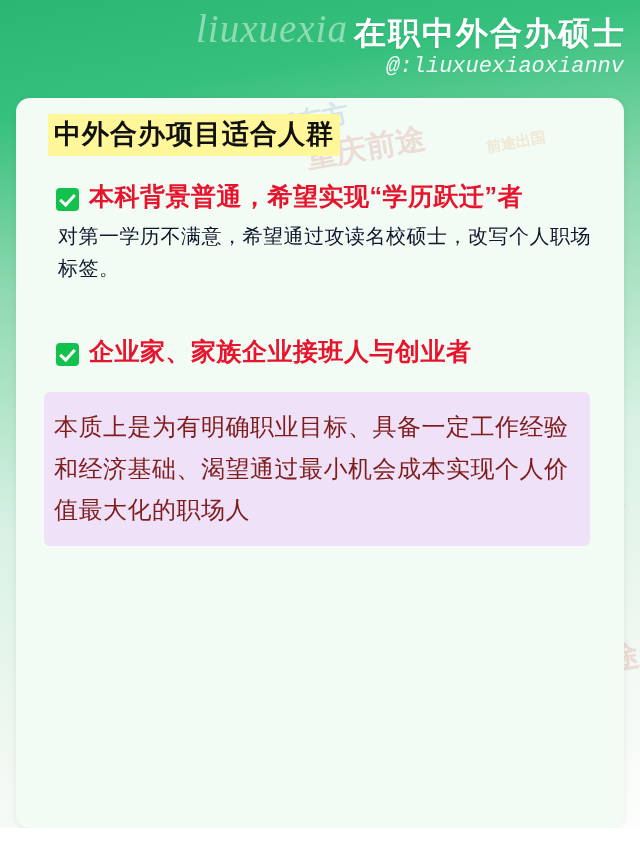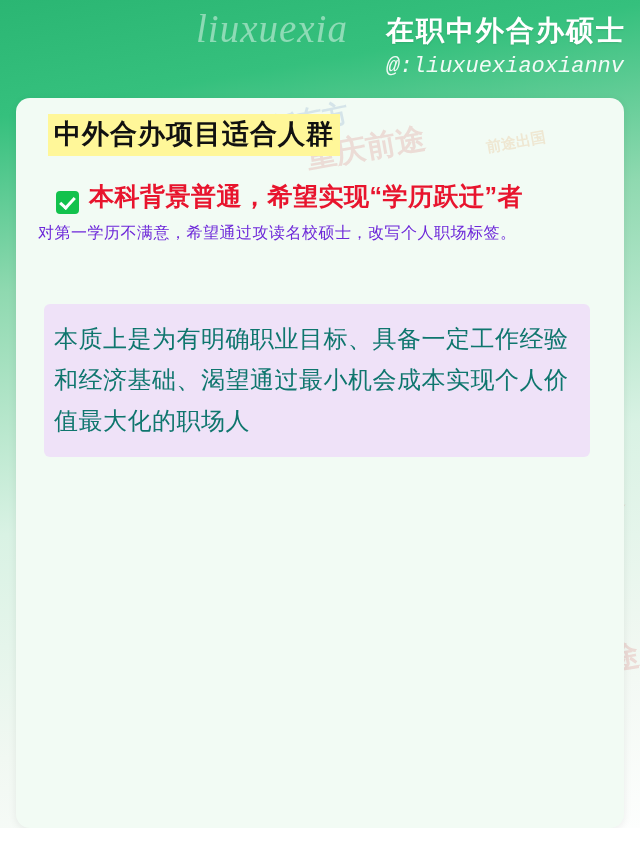--- a/index.html
+++ b/index.html
@@ -45,21 +45,21 @@
     font-family: "Liberation Serif", serif;
     font-style: italic;
     font-size: 39px;
     color: rgba(255,255,255,0.45);
     letter-spacing: 1px;
   }
   .title {
     position: absolute;
     right: 14px;
     top: 12px;
-    font-size: 28px;
+    font-size: 32px;
     font-weight: bold;
     color: #ffffff;
     letter-spacing: 2px;
     text-shadow: 0 1px 2px rgba(0,0,0,0.10);
   }
   .handle {
     position: absolute;
     right: 16px;
     top: 54px;
     font-family: Liberation Mono, monospace;
@@ -90,21 +90,21 @@
     font-size: 27px;
     font-weight: bold;
     color: #111111;
     background: #fff799;
     padding: 2px 6px 4px 6px;
     letter-spacing: 1px;
     margin: 2px 0 8px 14px;
   }
   .point {
     display: flex;
-    align-items: flex-end;
+    align-items: center;
     margin: 16px 0 6px 22px;
   }
   .check {
     flex: 0 0 auto;
     width: 23px;
     height: 23px;
     background: #13c24d;
     border-radius: 4px;
     position: relative;
     margin-top: 6px;
@@ -122,36 +122,36 @@
   }
   .point-text {
     font-size: 25px;
     font-weight: bold;
     color: #e8142d;
     margin-left: 10px;
     line-height: 1.35;
     letter-spacing: 0.5px;
   }
   .para {
-    font-size: 16px;
-    color: #6d28d9;
+    font-size: 20px;
+    color: #0f172a;
     line-height: 1.62;
-    margin: 4px 6px 4px 4px;
+    margin: 4px 6px 4px 24px;
     letter-spacing: 0.5px;
   }
   .spacer {
     height: 30px;
   }
   .summary {
     margin: 24px 10px 0 10px;
     background: #efe2f8;
     border-radius: 6px;
     padding: 14px 10px 16px 10px;
     font-size: 24px;
-    color: #0f766e;
+    color: #7f1d1d;
     line-height: 1.72;
     letter-spacing: 0.5px;
   }
   .footer-strip {
     position: absolute;
     left: 0;
     bottom: 0;
     width: 640px;
     height: 33px;
     background: #ffffff;
@@ -199,19 +199,23 @@
         <span class="check"></span>
         <span class="point-text">本科背景普通，希望实现“学历跃迁”者</span>
       </div>
       <div class="para">对第一学历不满意，希望通过攻读名校硕士，改写个人职场标签。</div>
 
       
 
       <div class="spacer"></div>
 
       
+      <div class="point">
+        <span class="check"></span>
+        <span class="point-text">企业家、家族企业接班人与创业者</span>
+      </div>
 
       <div class="summary">本质上是为有明确职业目标、具备一定工作经验和经济基础、渴望通过最小机会成本实现个人价值最大化的职场人</div>
     </div>
   </div>
 
   <div class="footer-strip"></div>
 </div>
 
 </body></html>

